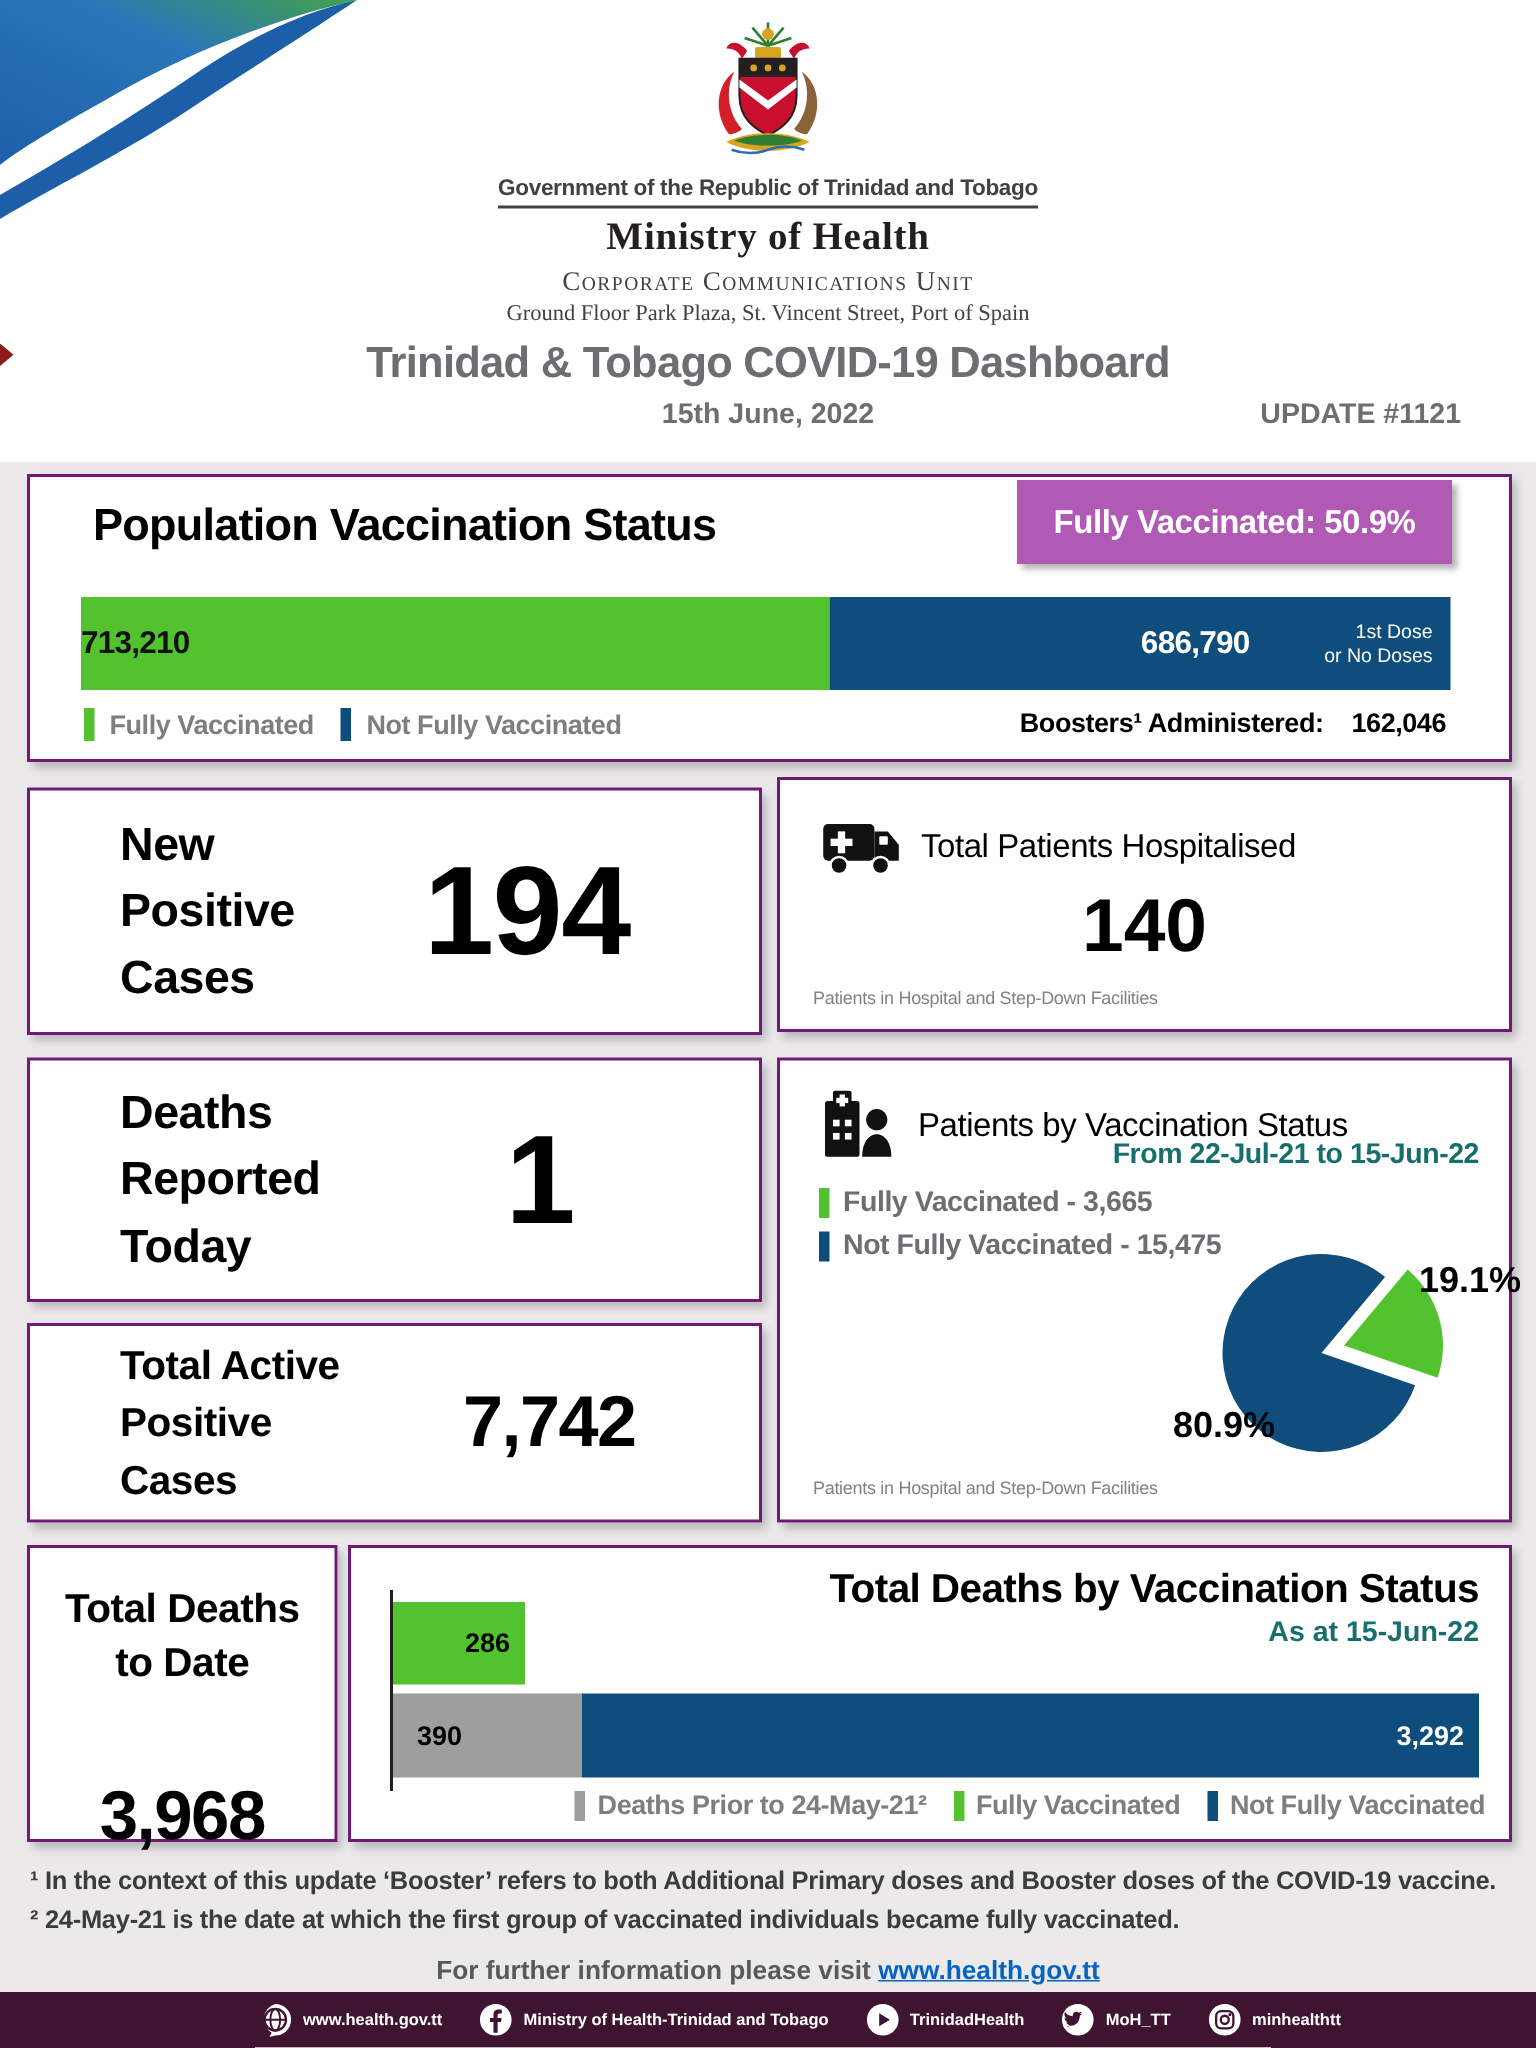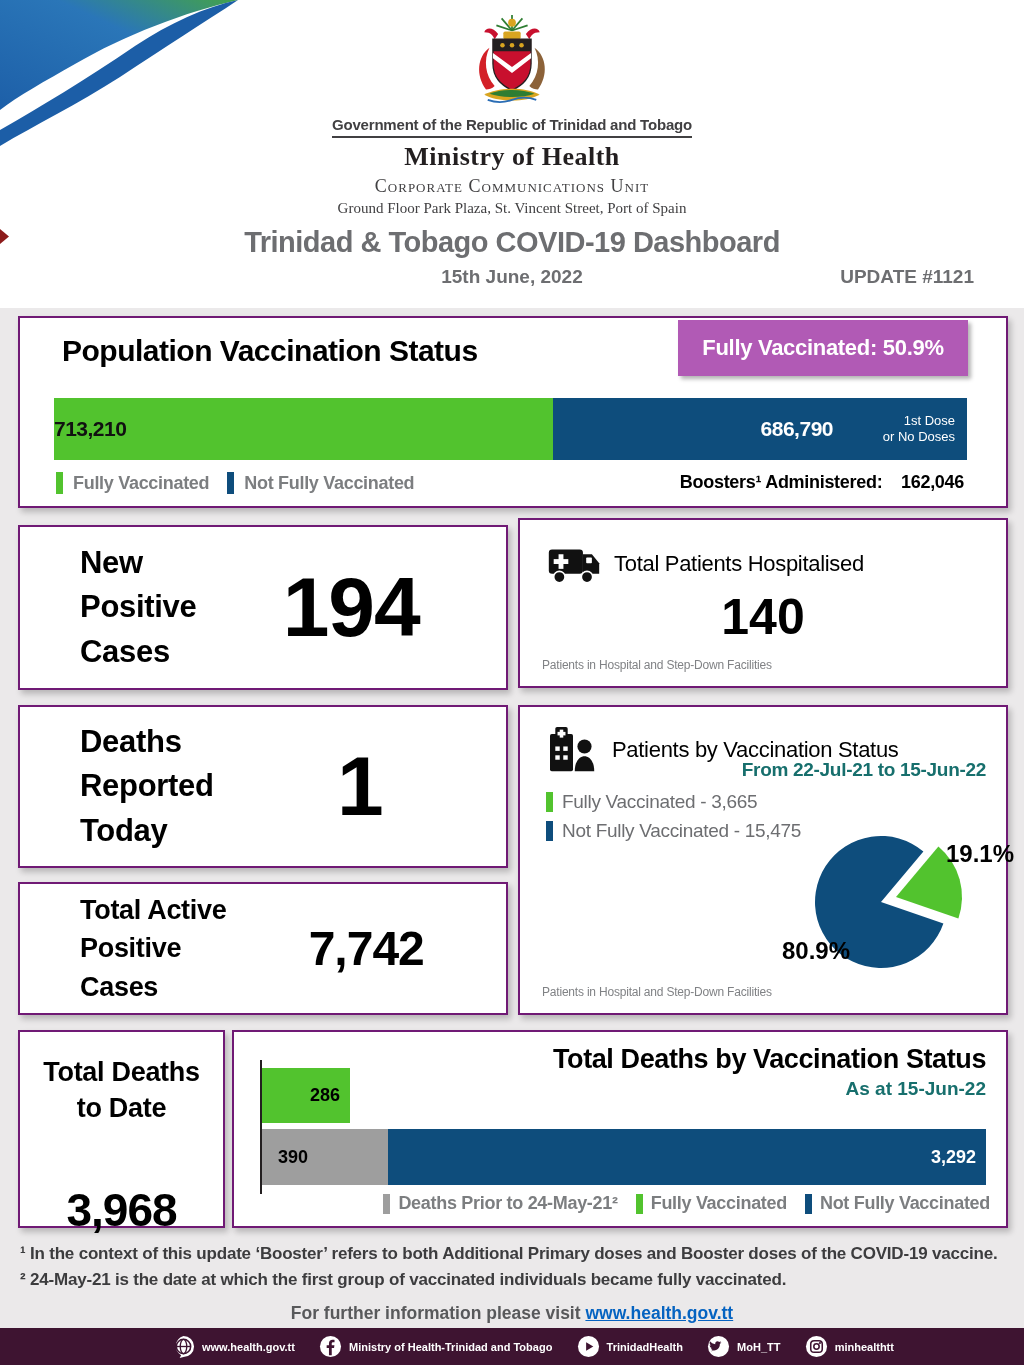--- a/index.html
+++ b/index.html
@@ -53,21 +53,21 @@
   .td-value{font-size:46px;font-weight:bold;margin-top:56px;letter-spacing:-1px;}
   
   .icon-row{position:absolute;left:28px;top:24px;display:flex;align-items:center;gap:14px;}
   .panel-title{font-size:22px;font-weight:normal;letter-spacing:-0.3px;}
   .hosp-value{position:absolute;left:0;top:68px;width:100%;text-align:center;font-size:50px;font-weight:bold;}
   .panel-note{position:absolute;left:22px;bottom:14px;font-size:12px;color:#808285;letter-spacing:-0.2px;}
   
   .pvs-sub{position:absolute;right:20px;top:52px;font-size:19px;font-weight:bold;color:#176f6d;letter-spacing:-0.3px;}
   .pvs-legend{position:absolute;left:26px;top:84px;display:flex;flex-direction:column;gap:7px;}
   .pvs-legend .row{display:flex;align-items:center;gap:9px;}
-  .pvs-leg-txt{font-size:19px;font-weight:normal;color:#6d6e71;letter-spacing:-0.3px;}
+  .pvs-leg-txt{font-size:19px;font-weight:bold;color:#6d6e71;letter-spacing:-0.3px;}
   .pie-label{position:absolute;font-size:24px;font-weight:bold;color:#000;}
   
   .dc-title{position:absolute;right:20px;top:12px;font-size:27px;font-weight:bold;letter-spacing:-0.4px;}
   .dc-sub{position:absolute;right:20px;top:46px;font-size:19px;font-weight:bold;color:#176f6d;}
   .dc-axis{position:absolute;left:26px;top:28px;width:2px;height:134px;background:#231f20;}
   .bar{position:absolute;display:flex;align-items:center;box-sizing:border-box;}
   .bar-286{left:28px;top:36px;width:88px;height:55px;background:#52c32e;justify-content:flex-end;padding-right:10px;}
   .bar-286 span{font-size:18px;font-weight:bold;}
   .bar-row2{left:28px;top:97px;right:20px;height:56px;}
   .bar-390{width:126px;height:100%;background:#9e9e9e;display:flex;align-items:center;}

